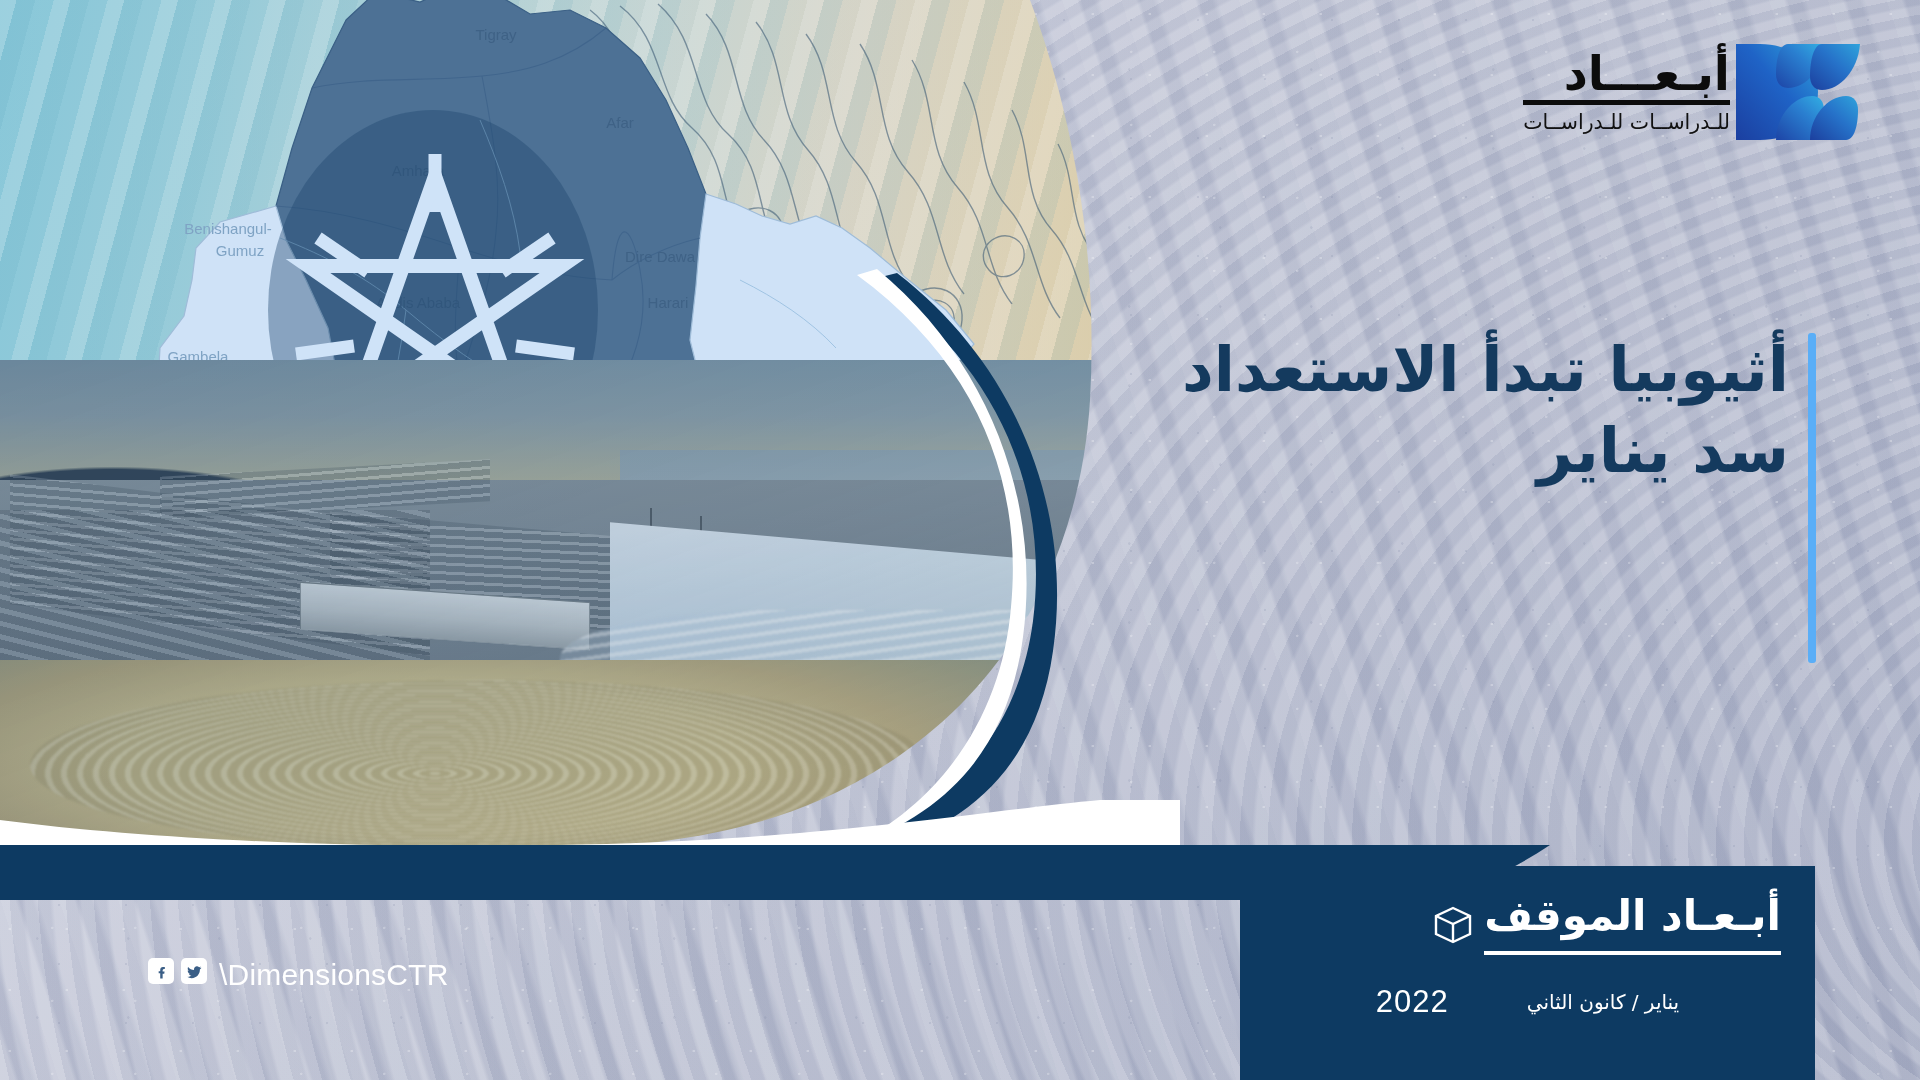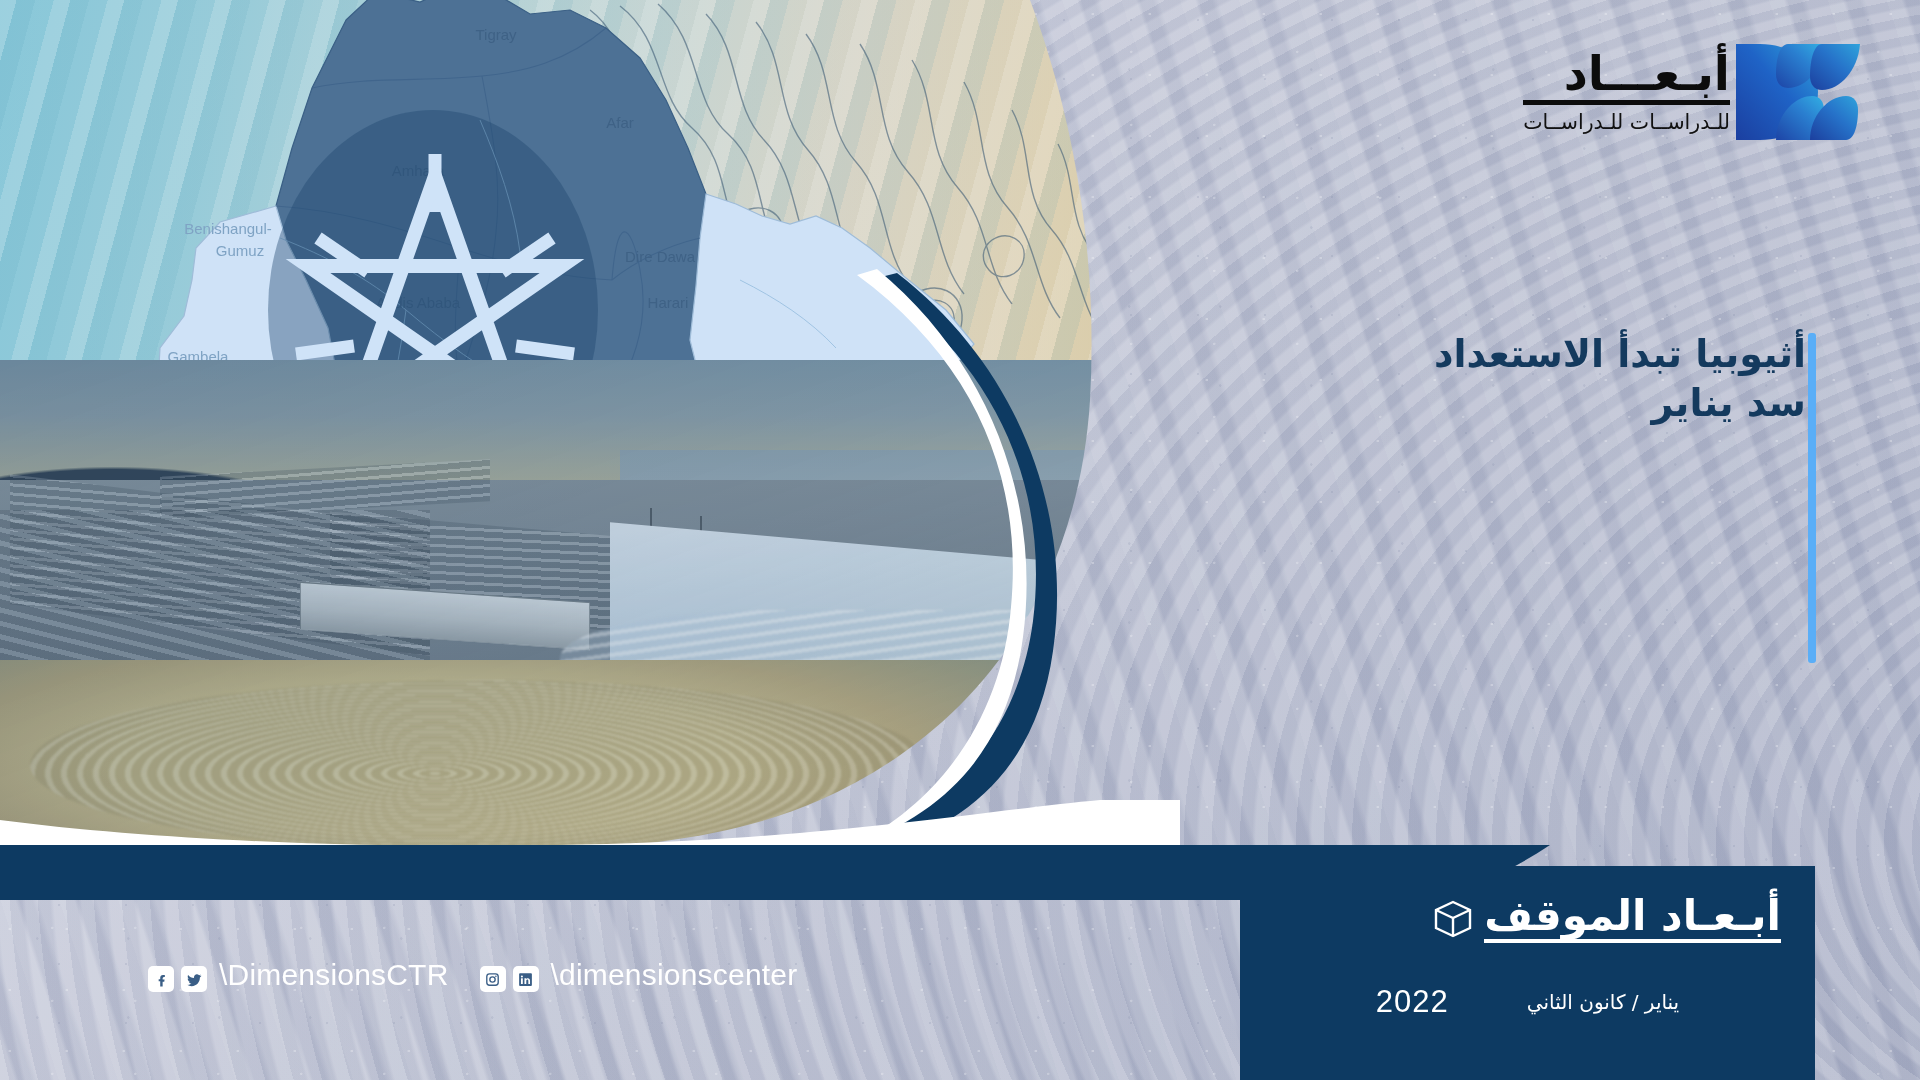--- a/index.html
+++ b/index.html
@@ -209,28 +209,28 @@
     clip-path: path("M0,0 L170,0 C120,34 60,56 0,62 Z");
   }
   .white-gap {
     position:absolute; left:0; top:800px; width:1180px; height:48px;
     background:#ffffff;
     clip-path: path("M0,48 L0,20 C200,46 480,52 700,40 C880,30 1010,8 1100,0 L1180,0 L1180,48 Z");
   }
 
   
   .headline {
-    position:absolute; right:114px; top:330px;
+    position:absolute; right:131px; top:330px;
     width:640px;
     text-align:right;
     direction:rtl;
     color:#143a5e;
     font-family:"DejaVu Sans", sans-serif;
     font-weight:bold;
-    font-size:38px;
+    font-size:62px;
     line-height:1.30;
     letter-spacing:0px;
   }
   .accent-bar {
     position:absolute; right:104px; top:333px;
     width:8px; height:330px;
     background:#5aaef7;
     border-radius:3px;
   }
 
@@ -272,21 +272,21 @@
     position:absolute; right:34px; top:28px;
     display:flex; align-items:center; gap:8px; direction:rtl;
     color:#ffffff;
   }
   .panel-logo-text {
     font-family:"DejaVu Sans", sans-serif;
     font-weight:bold;
     font-size:42px;
     letter-spacing:1px;
     border-bottom:4px solid #ffffff;
-    padding-bottom:1px;
+    padding-bottom:13px;
     line-height:1.05;
     white-space:nowrap;
   }
   .cube-icon { width:46px; height:46px; }
   .cube-icon svg { width:100%; height:100%; }
   .panel-meta {
     position:absolute; top:118px; left:0; right:0;
     display:flex; align-items:center; justify-content:center; gap:78px;
     direction:rtl;
     color:#ffffff;
@@ -301,21 +301,21 @@
     font-size:31px;
     letter-spacing:1px;
   }
 
   
   .social {
     position:absolute; left:148px; top:958px;
     display:flex; align-items:center; gap:9px;
     color:#ffffff;
   }
-  .social-group { display:flex; align-items:flex-end; gap:7px; }
+  .social-group { display:flex; align-items:flex-start; gap:7px; }
   .si {
     width:26px; height:26px;
     background:#ffffff;
     border-radius:5px;
     display:flex; align-items:center; justify-content:center;
     flex:0 0 auto;
   }
   .si svg { width:17px; height:17px; fill:#3a5e86; }
   .social-handle {
     font-family:"Liberation Sans", sans-serif;
@@ -536,33 +536,20 @@
           </svg>
       </span>
       <span class="si">
         <svg viewBox="0 0 24 24">
             <path d="M21.6 6.6c-.7.3-1.5.5-2.3.6.8-.5 1.4-1.3 1.7-2.2-.8.5-1.7.8-2.6 1-.7-.8-1.8-1.3-3-1.3-2.3 0-4.1 1.9-4.1 4.2 0 .3 0 .7.1 1-3.4-.2-6.4-1.8-8.4-4.3-.4.6-.6 1.3-.6 2.1 0 1.4.7 2.7 1.8 3.5-.6 0-1.3-.2-1.8-.5v.1c0 2 1.4 3.7 3.3 4.1-.3.1-.7.1-1.1.1-.3 0-.5 0-.8-.1.5 1.7 2.1 2.9 3.9 2.9-1.4 1.1-3.2 1.8-5.1 1.8-.3 0-.7 0-1-.1 1.8 1.2 4 1.9 6.3 1.9 7.6 0 11.7-6.3 11.7-11.8v-.5c.8-.6 1.5-1.3 2-2.1z"></path>
           </svg>
       </span>
       <span class="social-handle">\DimensionsCTR</span>
     </div>
 
-    <div class="social-group">
-      <span class="si">
-        <svg viewBox="0 0 24 24">
-            <path d="M7.8 3h8.4A4.8 4.8 0 0 1 21 7.8v8.4a4.8 4.8 0 0 1-4.8 4.8H7.8A4.8 4.8 0 0 1 3 16.2V7.8A4.8 4.8 0 0 1 7.8 3zm0 1.9A2.9 2.9 0 0 0 4.9 7.8v8.4a2.9 2.9 0 0 0 2.9 2.9h8.4a2.9 2.9 0 0 0 2.9-2.9V7.8a2.9 2.9 0 0 0-2.9-2.9H7.8zm9 1.3a1.1 1.1 0 1 1 0 2.3 1.1 1.1 0 0 1 0-2.3zM12 7.3A4.7 4.7 0 1 1 12 16.7 4.7 4.7 0 0 1 12 7.3zm0 1.9a2.8 2.8 0 1 0 0 5.6 2.8 2.8 0 0 0 0-5.6z"></path>
-          </svg>
-      </span>
-      <span class="si">
-        <svg viewBox="0 0 24 24">
-            <path d="M4.3 3h15.4A1.3 1.3 0 0 1 21 4.3v15.4a1.3 1.3 0 0 1-1.3 1.3H4.3A1.3 1.3 0 0 1 3 19.7V4.3A1.3 1.3 0 0 1 4.3 3zM8.2 18.3v-8H5.6v8h2.6zM6.9 9.2a1.5 1.5 0 1 0 0-3 1.5 1.5 0 0 0 0 3zm11.5 9.1v-4.6c0-2.4-1.3-3.6-3-3.6-1.4 0-2 .8-2.3 1.3v-1.2h-2.6c0 .7 0 8 0 8h2.6v-4.4c0-.3 0-.5.1-.7.2-.5.6-1 1.4-1 1 0 1.4.8 1.4 1.9v4.2h2.4z"></path>
-          </svg>
-      </span>
-      <span class="social-handle">\dimensionscenter</span>
-    </div>
   </div>
 
   <div class="panel">
     <div class="panel-logo">
       <span class="panel-logo-text">أبـعـاد الموقف</span>
       <span class="cube-icon">
         <svg viewBox="0 0 46 46">
           <g fill="none" stroke="#ffffff" stroke-width="2.4">
             <path d="M23 6 L40 14 L40 32 L23 40 L6 32 L6 14 Z"></path>
             <path d="M6 14 L23 22 L40 14"></path>

